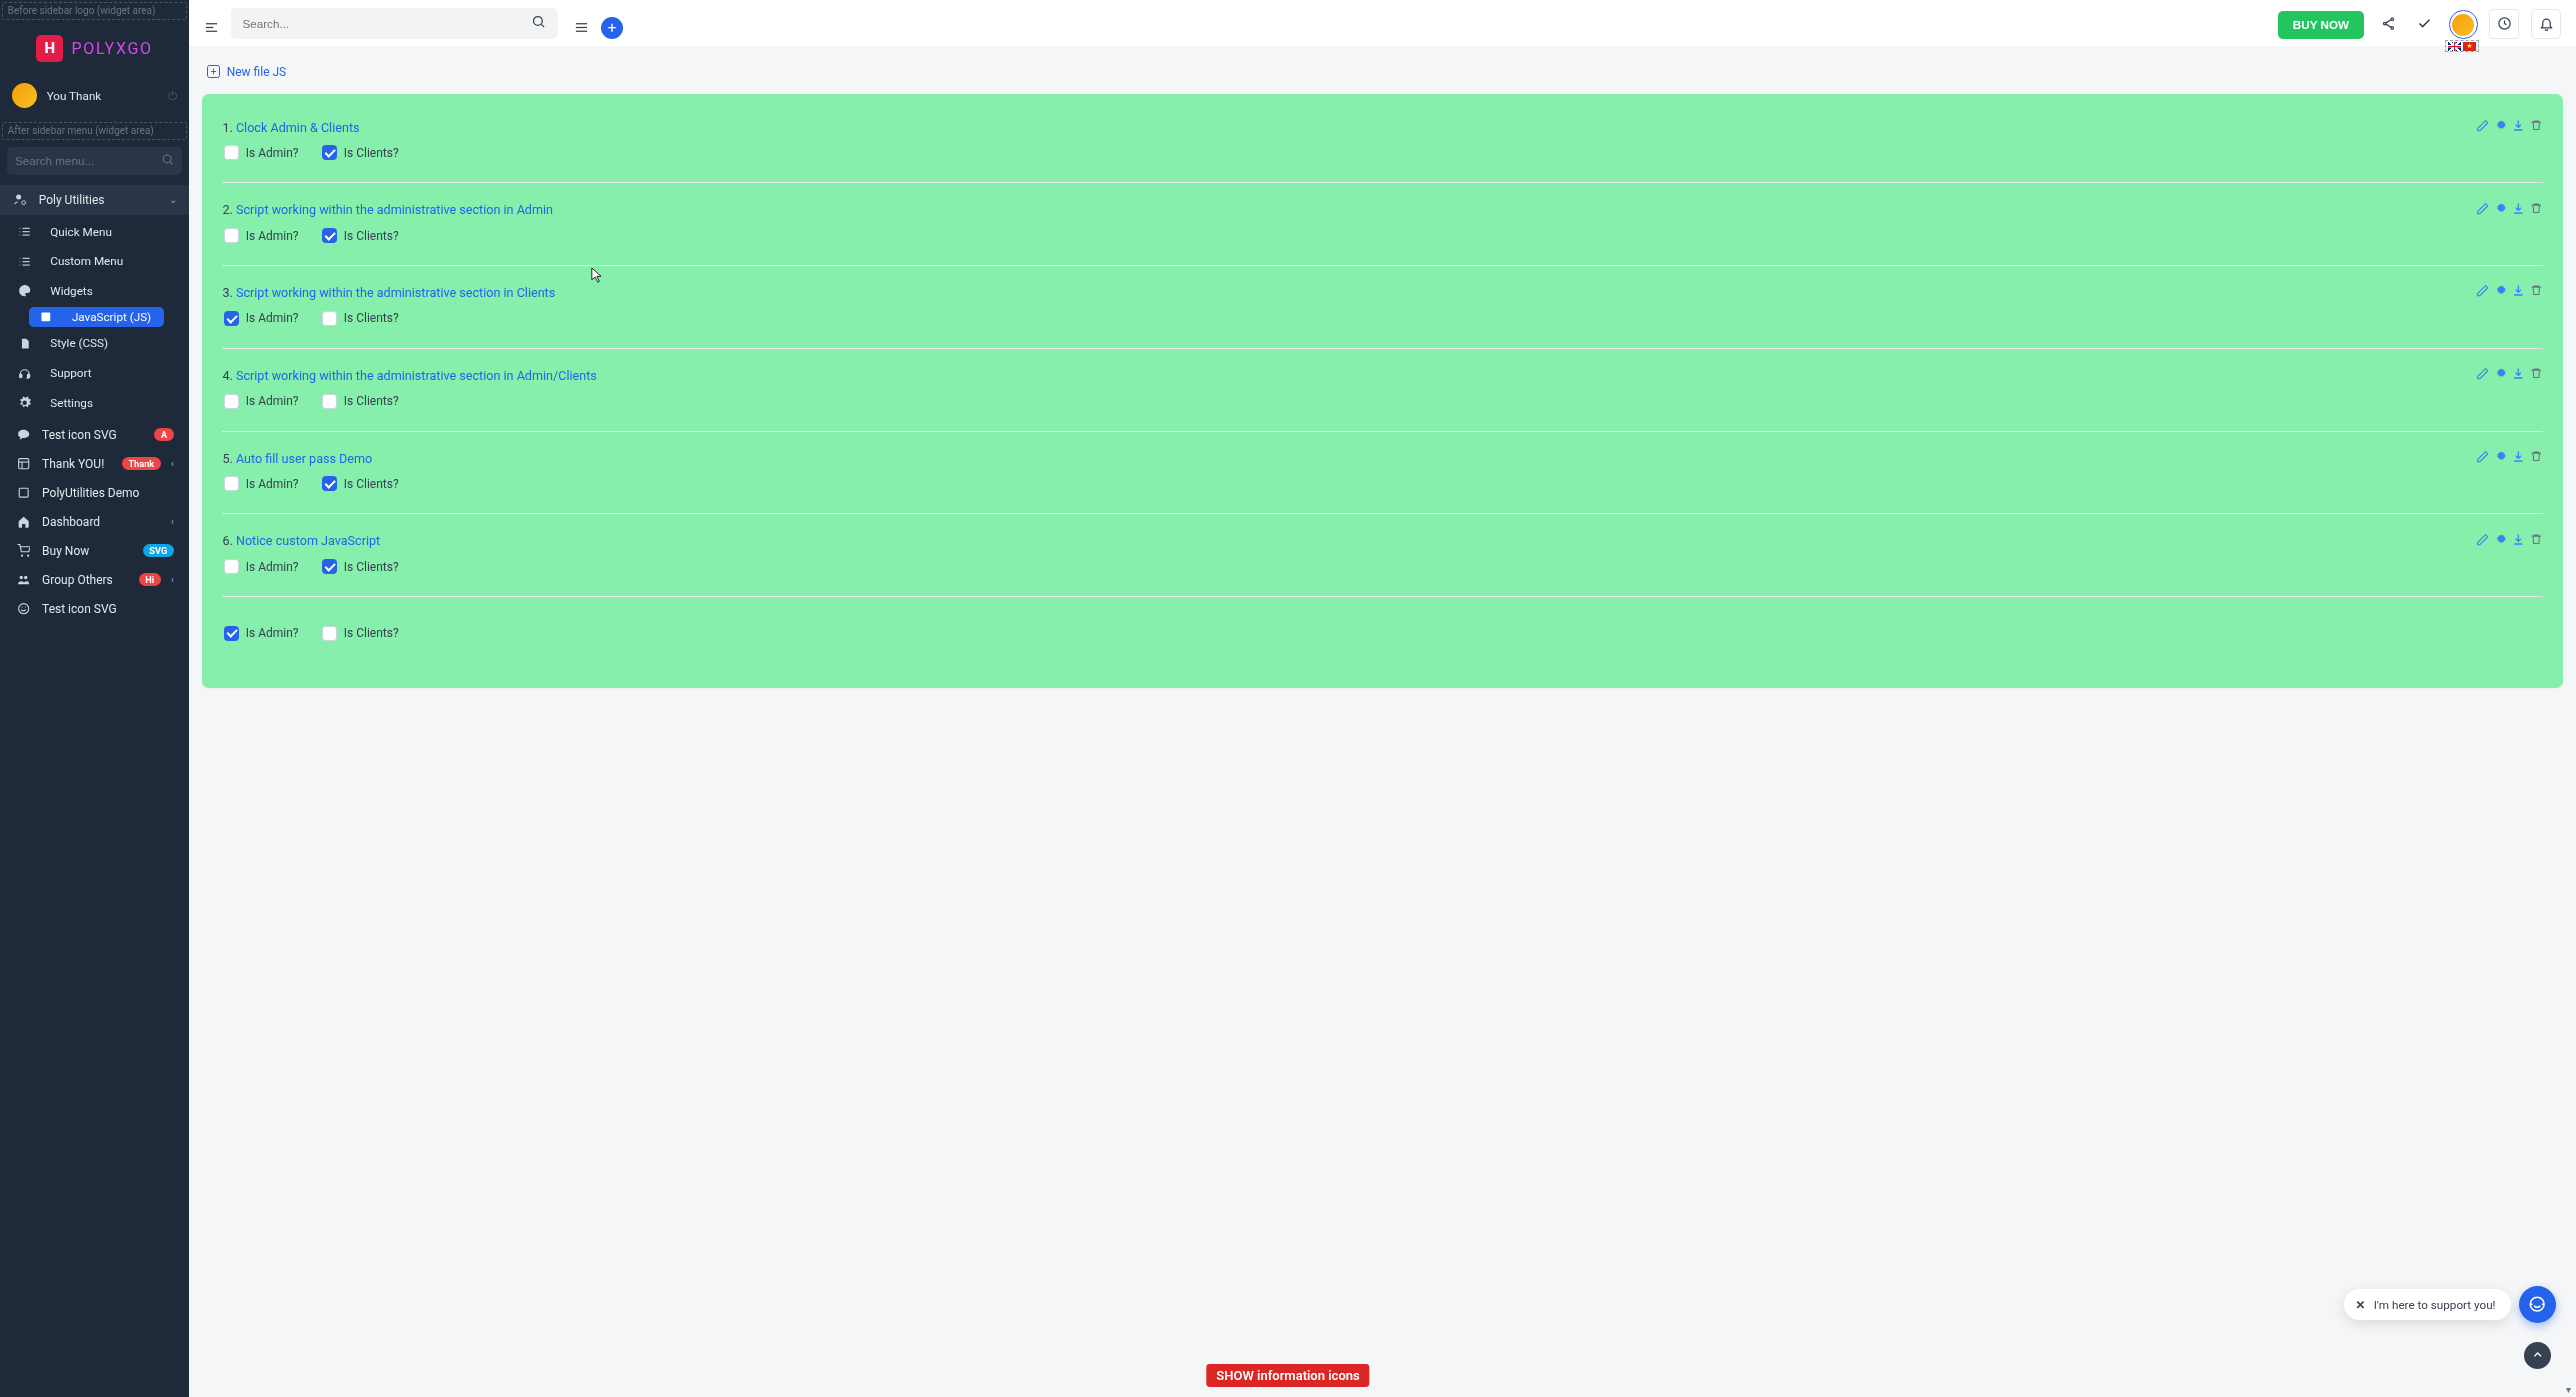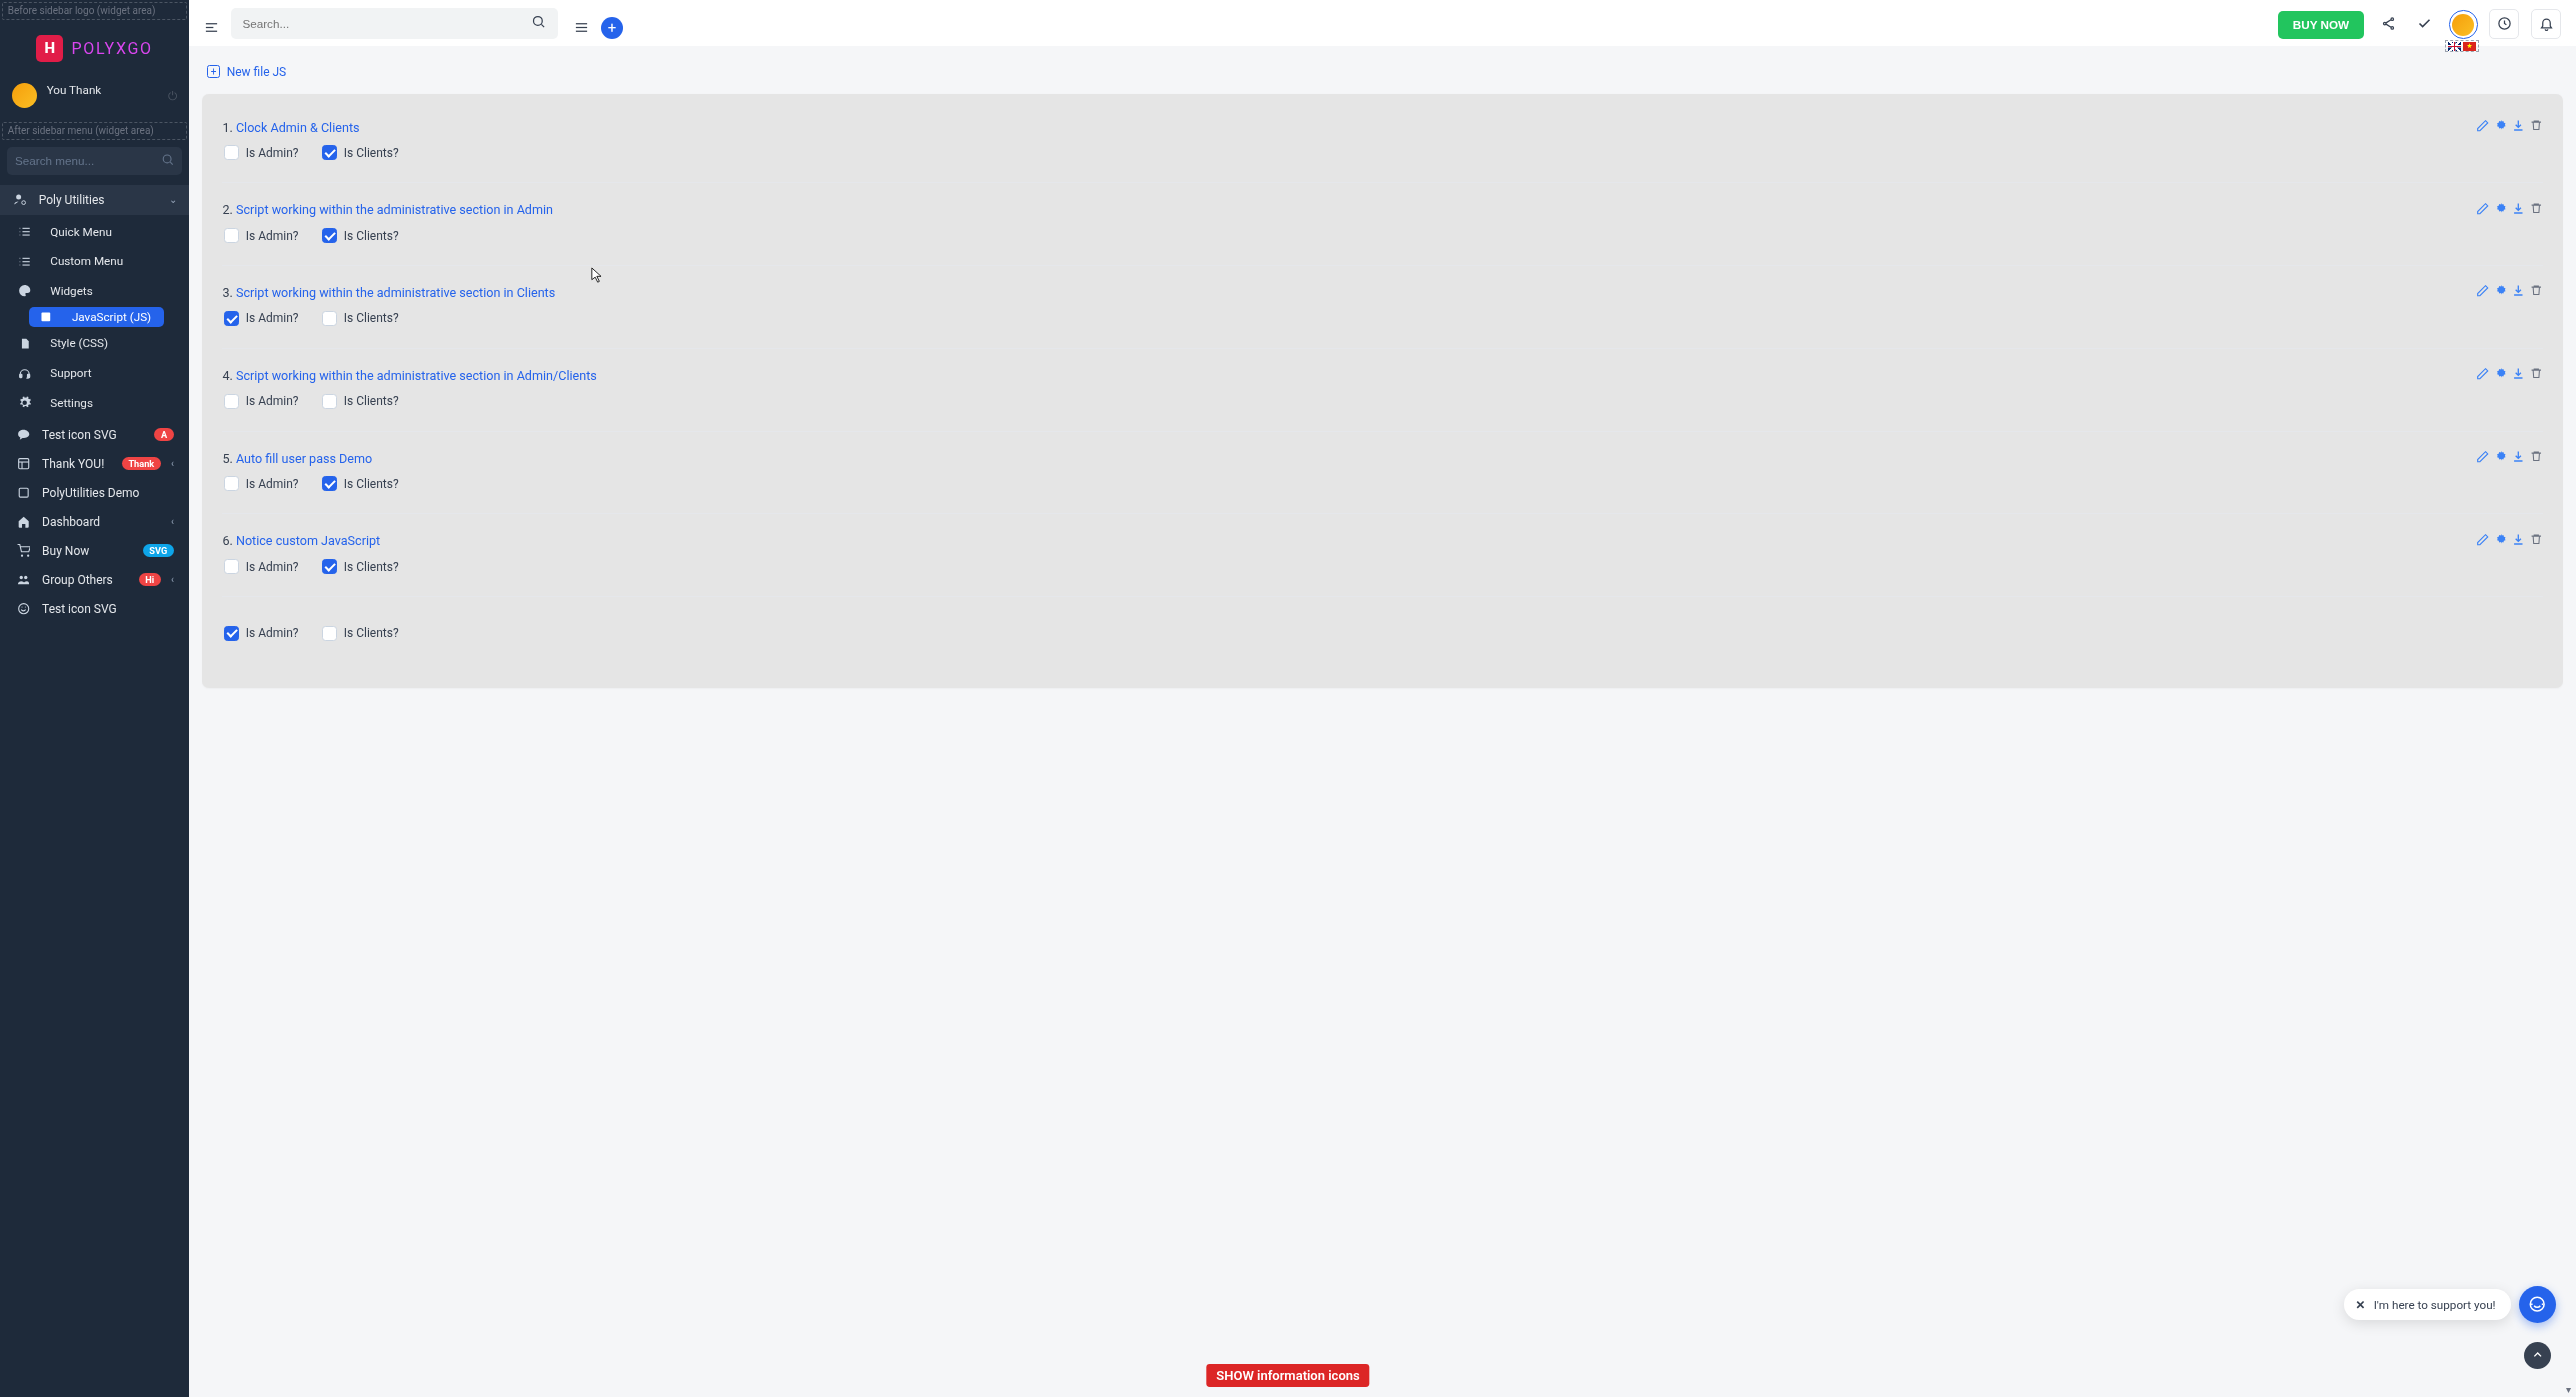--- a/index.html
+++ b/index.html
@@ -28,21 +28,21 @@
   body{display:flex;background:#fff;color:var(--text);font-size:11.7px}
 
   
   .sidebar{width:189px;flex:0 0 189px;background:var(--sidebar-bg);color:var(--sidebar-text);display:flex;flex-direction:column;overflow-y:auto}
   .widget-slot{border:0.8px dashed #4b5563;color:#6b7280;font-size:10px;padding:2.5px 5px;margin:1.7px;border-radius:1.7px}
   .logo-row{display:flex;align-items:center;justify-content:center;gap:8.4px;padding:13.4px 8.4px 15px}
   .logo-badge{width:27px;height:27px;background:#e11d48;border-radius:5px;display:flex;align-items:center;justify-content:center;color:#fff;font-weight:800;font-size:15px;position:relative}
   .logo-badge::after{content:"";position:absolute;bottom:-5px;left:50%;transform:translateX(-50%);border:5px solid transparent;border-top-color:#e11d48}
   .logo-text{font-weight:400;font-size:16px;letter-spacing:1.7px;color:#d946ef}
   .user-row{display:flex;align-items:center;justify-content:space-between;padding:6.7px 11.7px 11.7px}
-  .user-left{display:flex;gap:10px}
+  .user-left{display:flex;align-items:center;gap:10px}
   .avatar{width:25px;height:25px;border-radius:50%;background:linear-gradient(135deg,#f59e0b,#fbbf24);display:inline-block}
   .power-icon{color:#4b5563;font-size:11.7px}
   .menu-search{position:relative;margin:5px 6.7px 10px}
   .menu-search input{width:100%;background:#2a3647;border:none;border-radius:5px;padding:7.5px 27px 7.5px 8.4px;color:#cbd5e1;font-size:11.7px}
   .menu-search input::placeholder{color:#64748b}
   .menu-search .search-ic{position:absolute;right:8.4px;top:50%;transform:translateY(-50%);color:#64748b}
   .nav{list-style:none;font-size:12px}
   .nav li{position:relative}
   .nav-item{display:flex;align-items:center;gap:10px;padding:7.5px 11.7px;color:var(--sidebar-text);cursor:pointer;border-radius:5px;margin:0 3.4px}
   .nav-item .nicon{width:17px;display:flex;justify-content:center;color:#cbd5e1;font-size:13.4px}
@@ -83,21 +83,21 @@
      linear-gradient(#c8102e,#c8102e) center/100% 1.3px no-repeat,
      linear-gradient(#c8102e,#c8102e) center/1.3px 100% no-repeat}
   .flag.vn{background:#da251d;position:relative}
   .flag.vn::after{content:"★";position:absolute;inset:0;display:flex;align-items:center;justify-content:center;color:#ff0;font-size:6.7px}
   
   .flag-wrap{position:absolute;top:28.5px;left:-5px;border:0.8px dashed #9ca3af;padding:0.8px 1.7px 0;display:flex;gap:1.7px}
 
   .content{flex:1;overflow-y:auto;background:#f5f6f8;padding:0 13.4px 34px}
   .new-file{display:flex;align-items:center;gap:6.7px;color:var(--link);padding:18.4px 5px 15px;font-size:12px;cursor:pointer}
   .new-file .plus-sq{width:12.6px;height:12.6px;border:1.3px solid var(--link);border-radius:2.5px;display:flex;align-items:center;justify-content:center;font-size:10px;line-height:1}
-  .card{background:#e5e5e5;border-radius:6.7px;padding:6.7px 20px 25px;box-shadow:0 0.8px 1.7px rgba(0,0,0,.03)}
+  .card{background:#86efac;border-radius:6.7px;padding:6.7px 20px 25px;box-shadow:0 0.8px 1.7px rgba(0,0,0,.03)}
   .row{border-bottom:0.8px solid var(--row-border);padding:18.4px 0 22px}
   .row:last-child{border-bottom:none}
   .row-head{display:flex;align-items:center;justify-content:space-between;gap:10px}
   .row-title{font-size:12.6px}
   .row-title .num{color:var(--text)}
   .row-title a{color:var(--link);text-decoration:none}
   .row-actions{display:flex;gap:5px;color:var(--accent-blue-light);font-size:12.6px}
   .row-actions .ai{cursor:pointer}
   .row-actions .ai.trash{color:#6b7280}
   .row-checks{display:flex;gap:23.5px;margin-top:10px;padding-left:1.7px}

